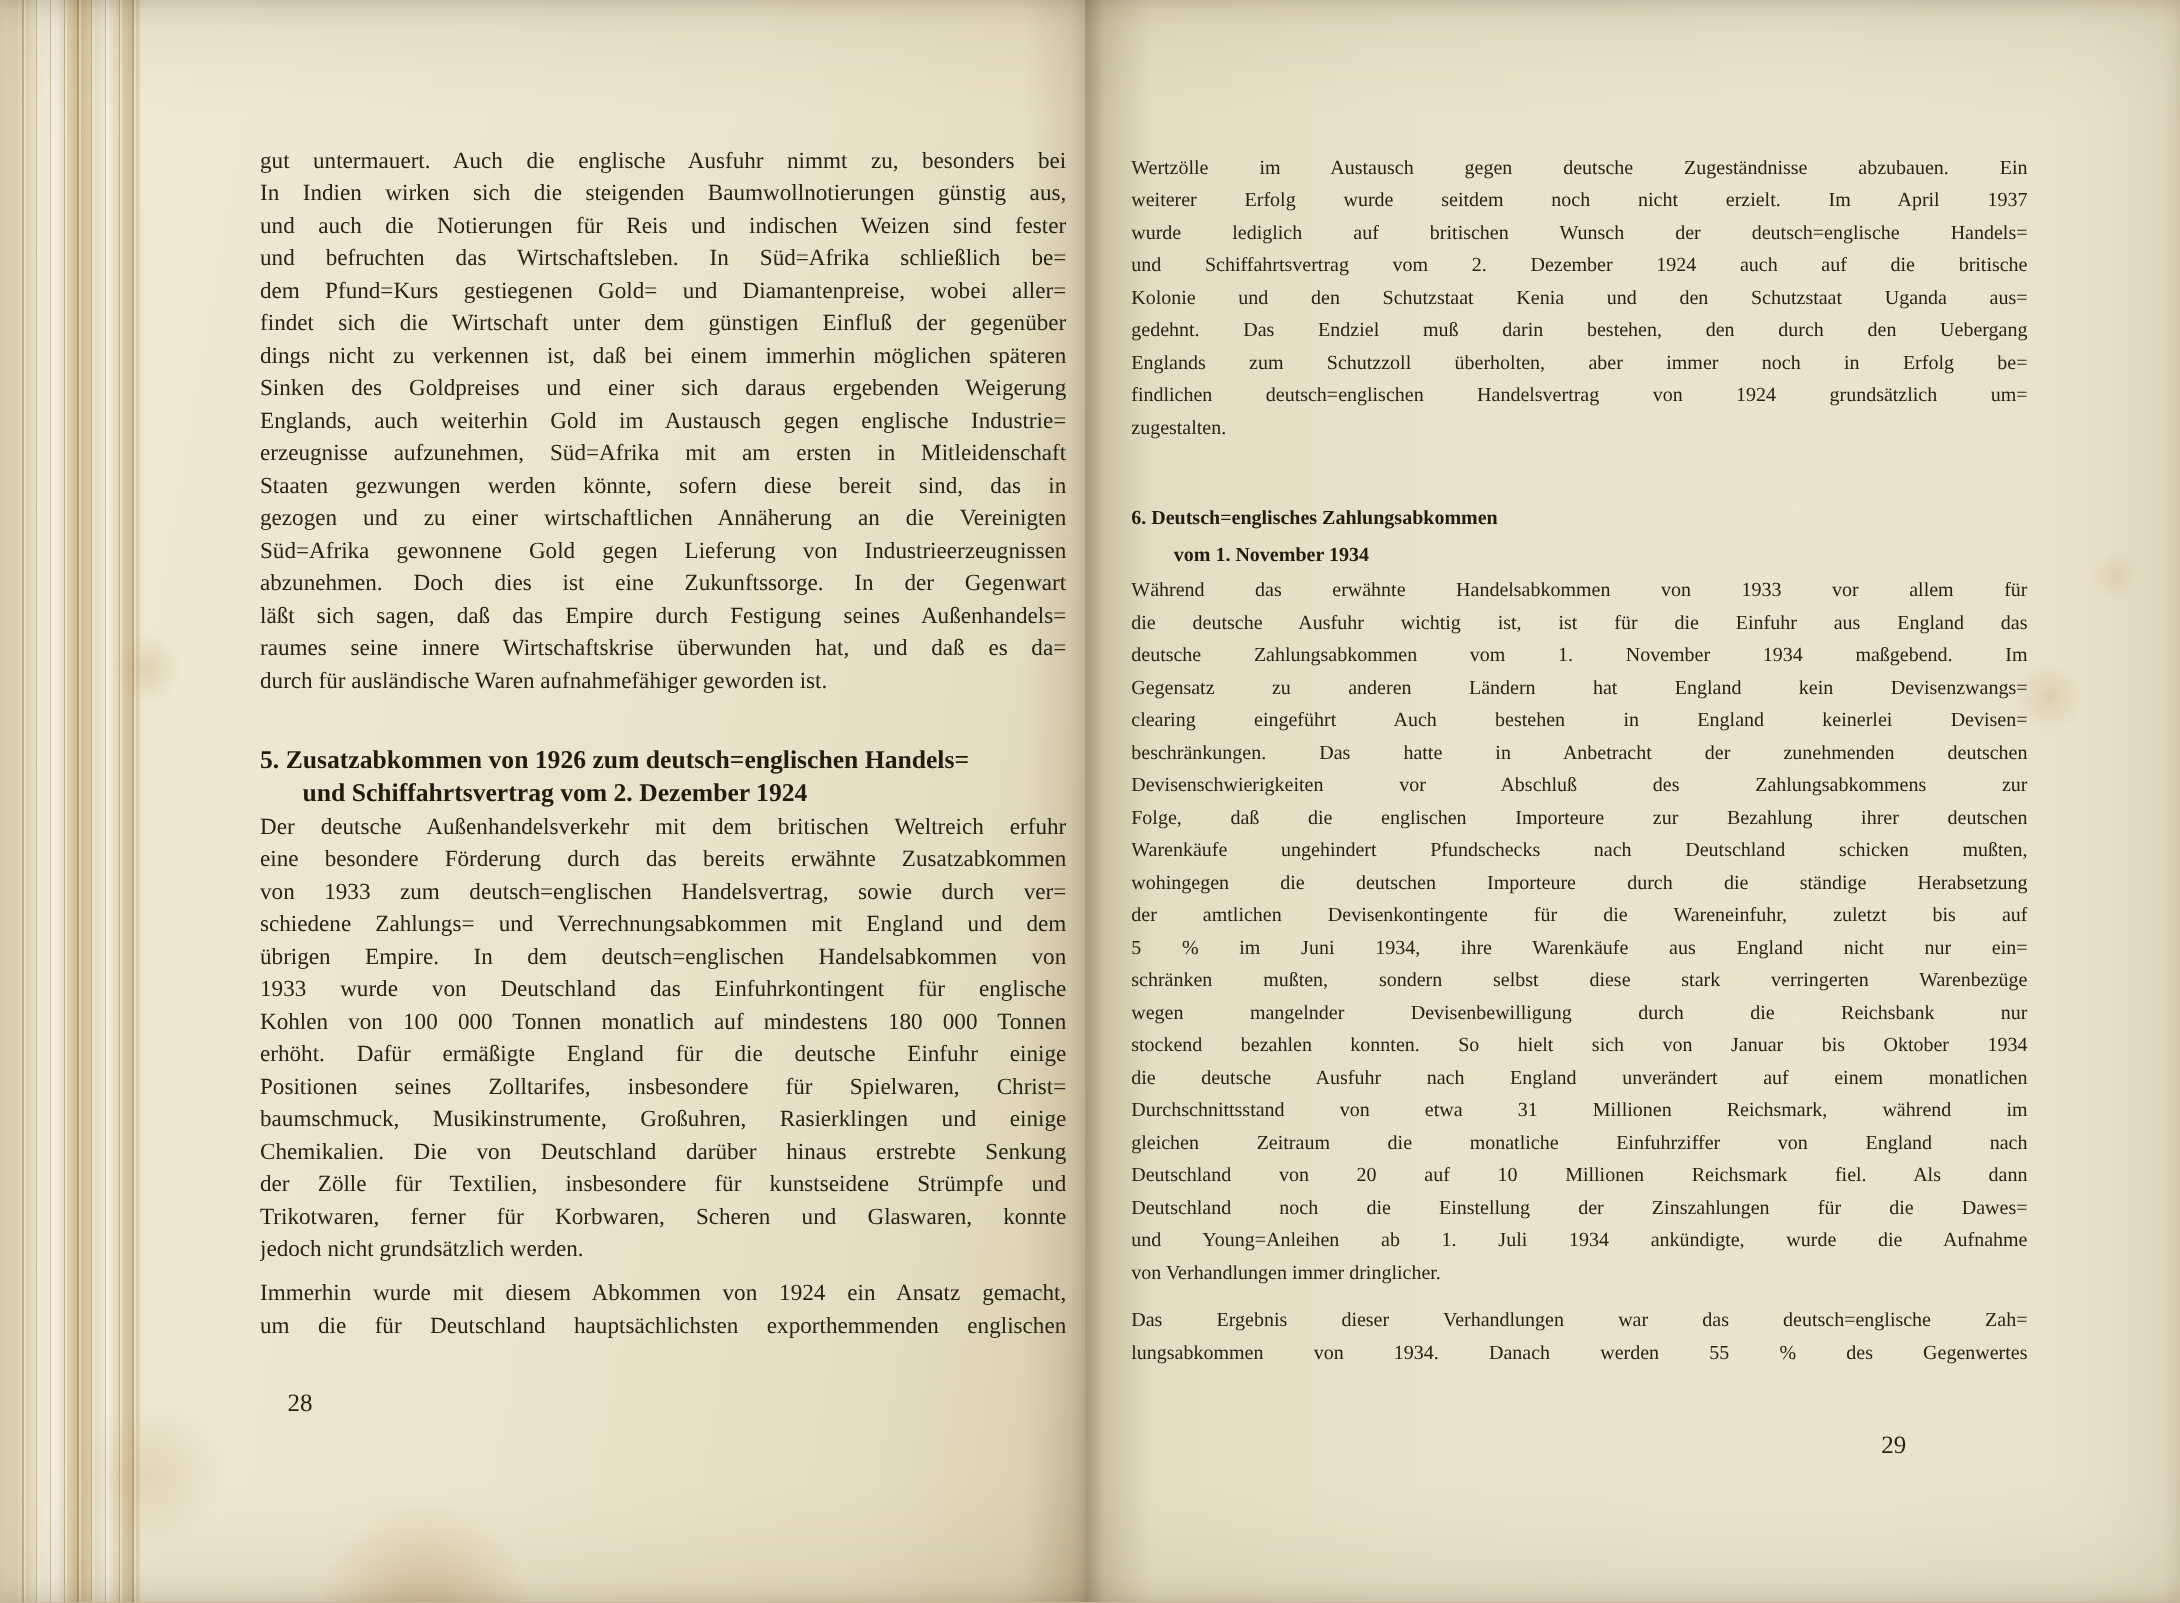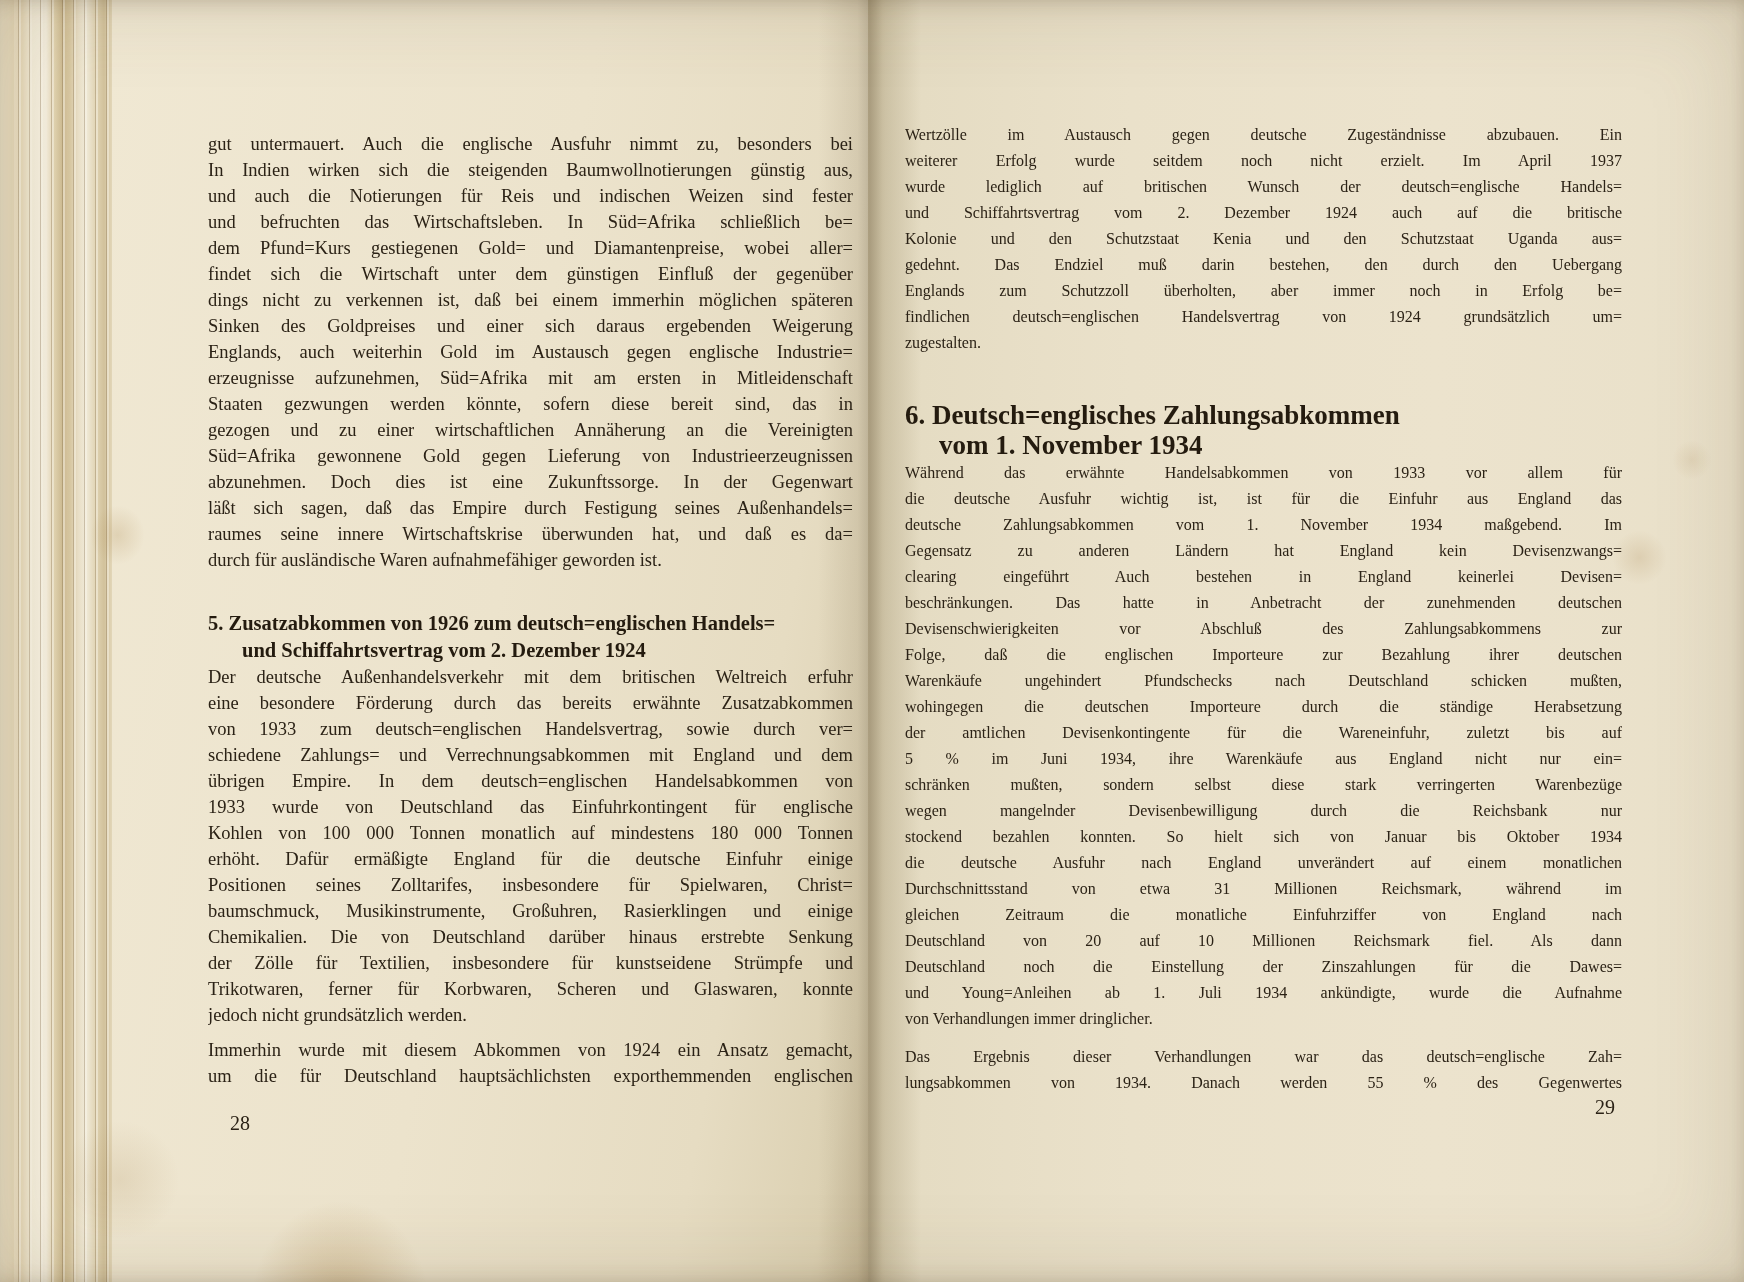--- a/index.html
+++ b/index.html
@@ -47,38 +47,38 @@
     background:radial-gradient(ellipse,rgba(160,122,60,.20),rgba(160,122,60,0) 70%);}
   .stain-3{left:1612px;top:530px;width:55px;height:55px;
     background:radial-gradient(ellipse,rgba(155,115,55,.17),rgba(155,115,55,0) 70%);}
   .stain-4{left:1672px;top:440px;width:40px;height:40px;
     background:radial-gradient(ellipse,rgba(155,115,55,.12),rgba(155,115,55,0) 70%);}
   .stain-5{left:60px;top:1120px;width:120px;height:120px;
     background:radial-gradient(ellipse,rgba(150,112,55,.14),rgba(150,112,55,0) 70%);}
 
   
   .col{position:absolute;}
-  .col-left{left:208px;top:131px;width:645px;}
+  .col-left{left:208px;top:116px;width:645px;}
   .col-right{left:905px;top:122px;width:717px;}
   .line{height:26px;line-height:26px;overflow:hidden;}
   .col-left .line{font-size:18.5px;}
   .col-right .line{font-size:16px;}
   .just{text-align:justify;text-align-last:justify;}
   .heading .line{font-weight:700;white-space:nowrap;height:auto;overflow:visible;color:#241b0f;}
   .col-left .heading{margin-top:37px;}
   .col-left .heading .line{font-size:20.5px;line-height:27px;}
   .col-right .heading{margin-top:44px;}
-  .col-right .heading .line{font-size:27px;line-height:30px;}
+  .col-right .heading .line{font-size:16px;line-height:30px;}
   .heading .hang{padding-left:34px;}
   .col-left .para + .para{margin-top:9px;}
   .col-right .para + .para{margin-top:12px;}
 
   .pagenum{position:absolute;font-size:20px;color:#2b2216;}
   .pn-left{left:230px;top:1112px;}
-  .pn-right{left:1505px;top:1096px;width:110px;text-align:right;padding-right:8px;}
+  .pn-right{left:1505px;top:1145px;width:110px;text-align:left;padding-right:8px;}
 </style>
 </head>
 <body>
 
 <div class="book">
   <div class="fore-edge"></div>
   <div class="page page-left"></div>
   <div class="page page-right"></div>
   <div class="gutter"></div>
 

